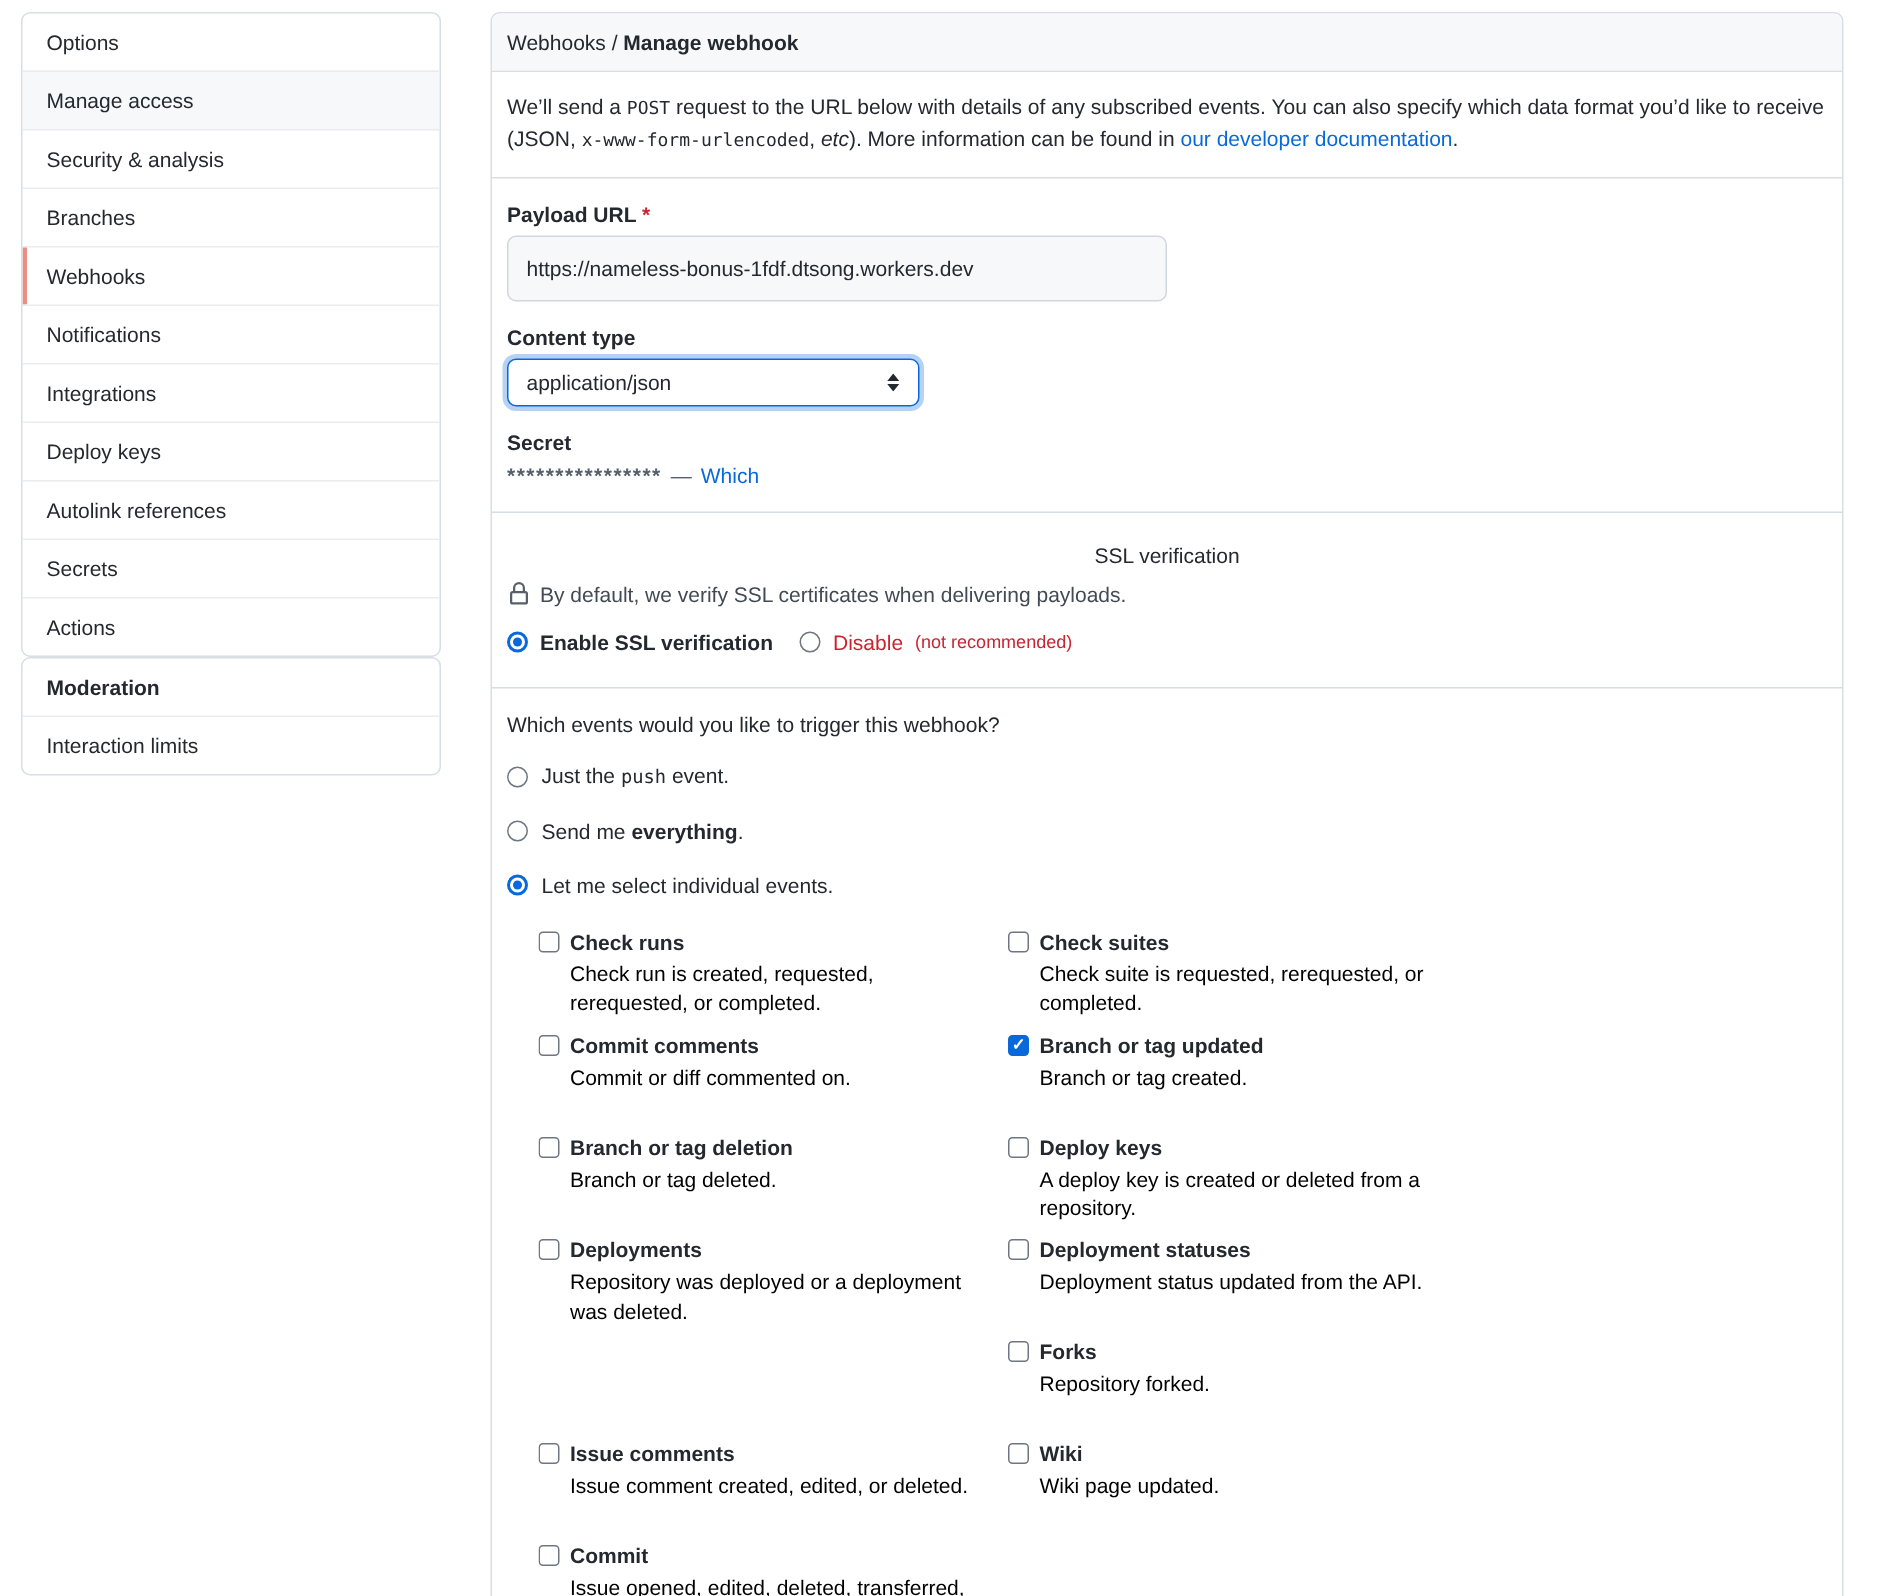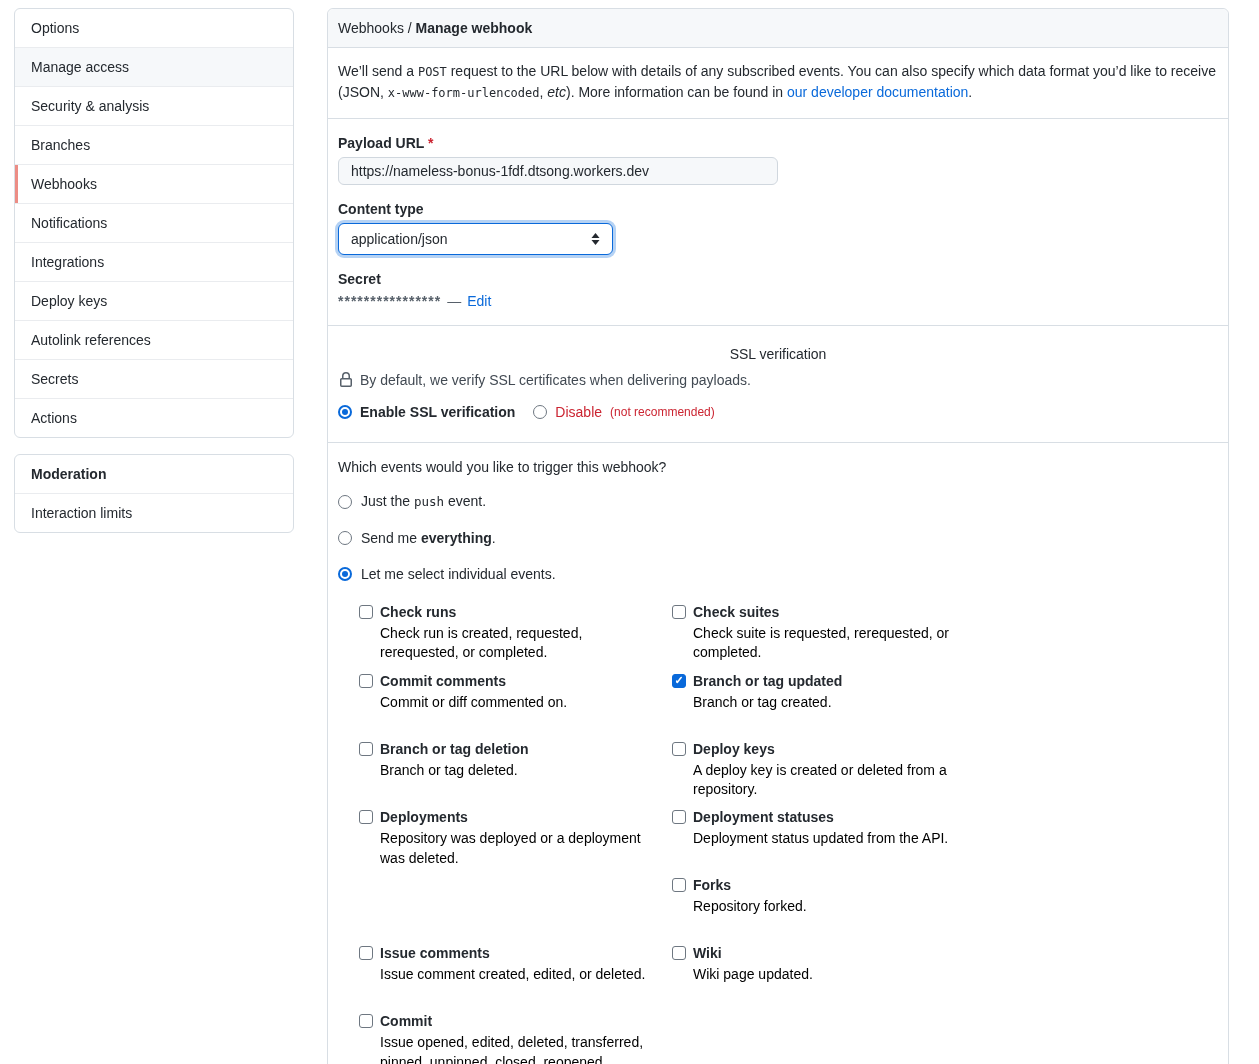--- a/index.html
+++ b/index.html
@@ -14,21 +14,21 @@
   a { color: #0969da; text-decoration: none; cursor: pointer; }
 
   .page { display: flex; padding: 8px 30px 0 14px; align-items: flex-start; }
 
   
   .sidebar { width: 280px; flex: 0 0 280px; margin-right: 33px; }
   .menu {
     background: #fff;
     border: 1px solid #d8dee4;
     border-radius: 6px;
-    margin-bottom: 16px;
+    margin-bottom: 0;
     list-style: none;
     overflow: hidden;
   }
   .menu-item {
     position: relative;
     display: block;
     padding: 9px 16px;
     line-height: 20px;
     border-top: 1px solid #eaecef;
     cursor: pointer;
@@ -73,21 +73,21 @@
 
   .section { padding: 16px 10px; }
   .section.bordered { border-bottom: 1px solid #d8dee4; }
 
   .field-label { display: block; font-weight: 600; margin-bottom: 6px; }
   .req { color: #cb2431; }
 
   .text-input {
     display: block;
     width: 440px;
-    height: 28px;
+    height: 44px;
     padding: 5px 12px;
     font-family: "Liberation Sans", sans-serif;
     font-size: 14px;
     color: #24292f;
     background: #f6f8fa;
     border: 1px solid #d0d7de;
     border-radius: 6px;
     outline: none;
   }
 
@@ -259,21 +259,21 @@
               <path d="M4.5 0 L8.5 5 H0.5 Z" fill="#24292f"></path>
               <path d="M4.5 12 L8.5 7 H0.5 Z" fill="#24292f"></path>
             </svg>
         </span>
       </div>
 
       <label class="field-label mt16">Secret</label>
       <div class="secret-row">
         <span class="secret-mask">****************</span>
         <span class="secret-dash">—</span>
-        <a>Edit</a>
+        <a>Which</a>
       </div>
     </div>
 
     <div class="section bordered" style="padding-top:20px; padding-bottom:22px;">
       <div class="ssl-heading">SSL verification</div>
       <div class="ssl-note">
         <svg width="16" height="16" viewBox="0 0 16 16" aria-hidden="true">
             <path d="M4 4a4 4 0 0 1 8 0v2h.25c.966 0 1.75.784 1.75 1.75v5.5A1.75 1.75 0 0 1 12.25 15h-8.5A1.75 1.75 0 0 1 2 13.25v-5.5C2 6.784 2.784 6 3.75 6H4Zm8.25 3.5h-8.5a.25.25 0 0 0-.25.25v5.5c0 .138.112.25.25.25h8.5a.25.25 0 0 0 .25-.25v-5.5a.25.25 0 0 0-.25-.25ZM10.5 6V4a2.5 2.5 0 1 0-5 0v2Z"></path>
           </svg>
         <span>By default, we verify SSL certificates when delivering payloads.</span>

